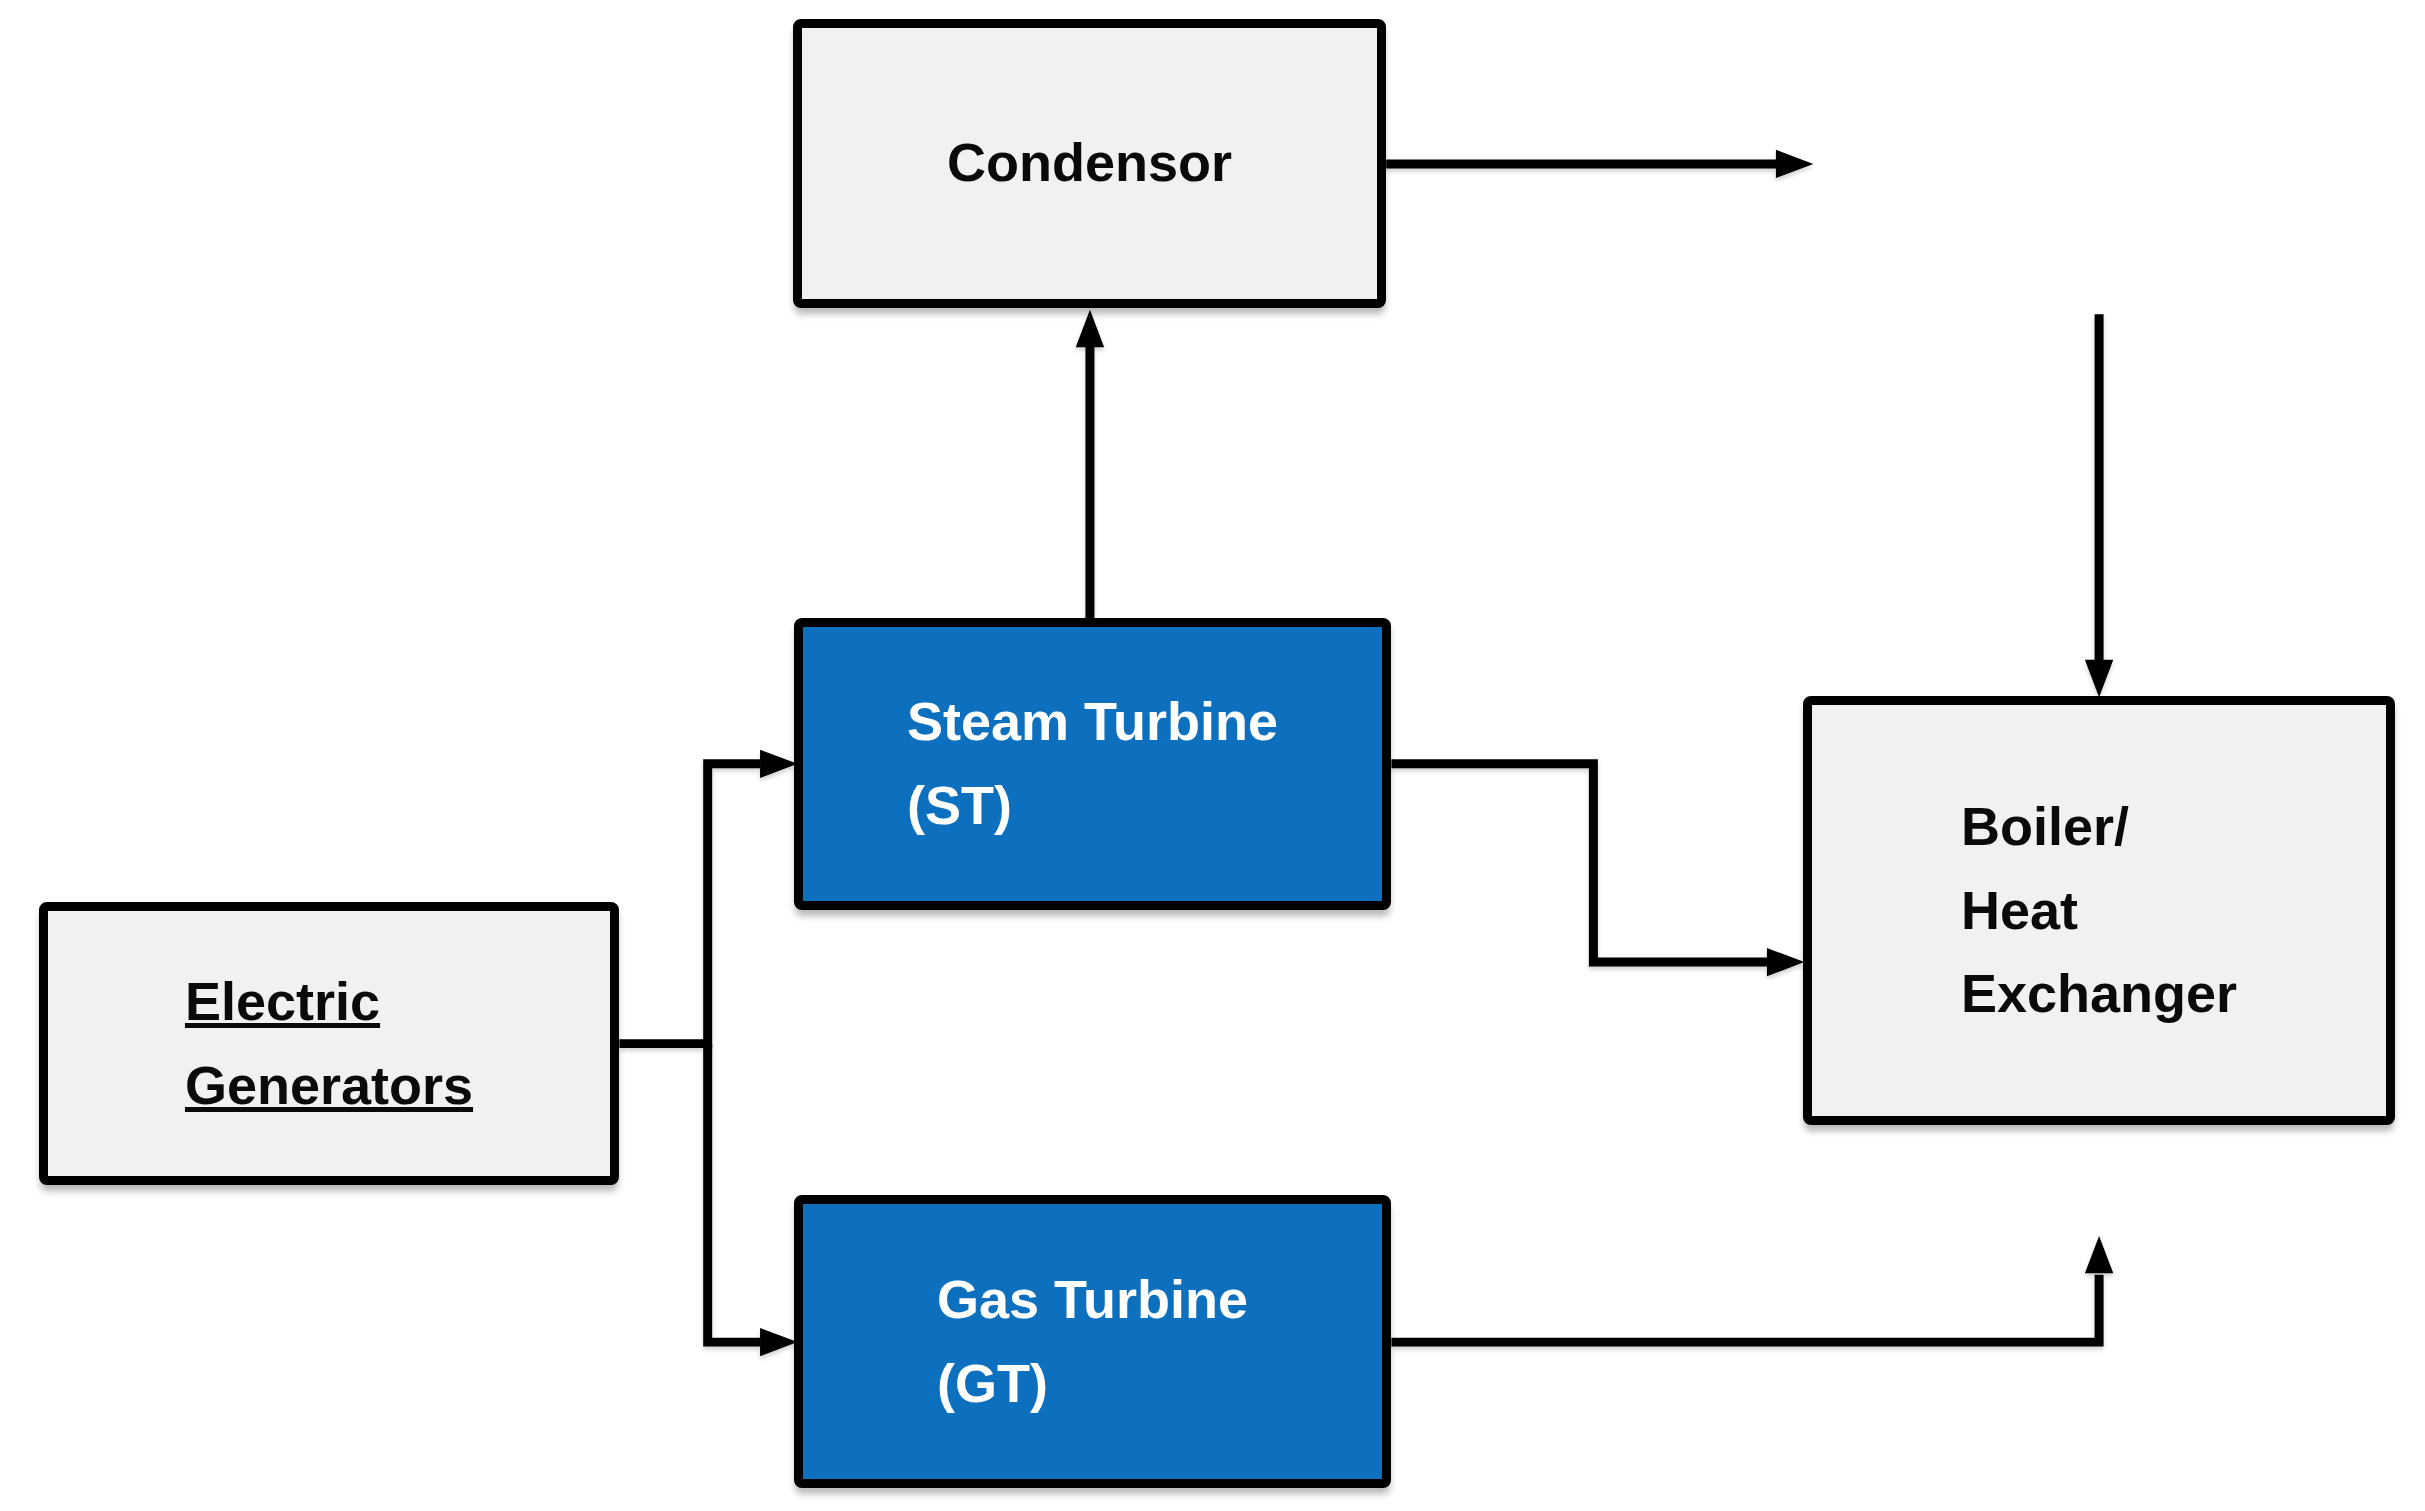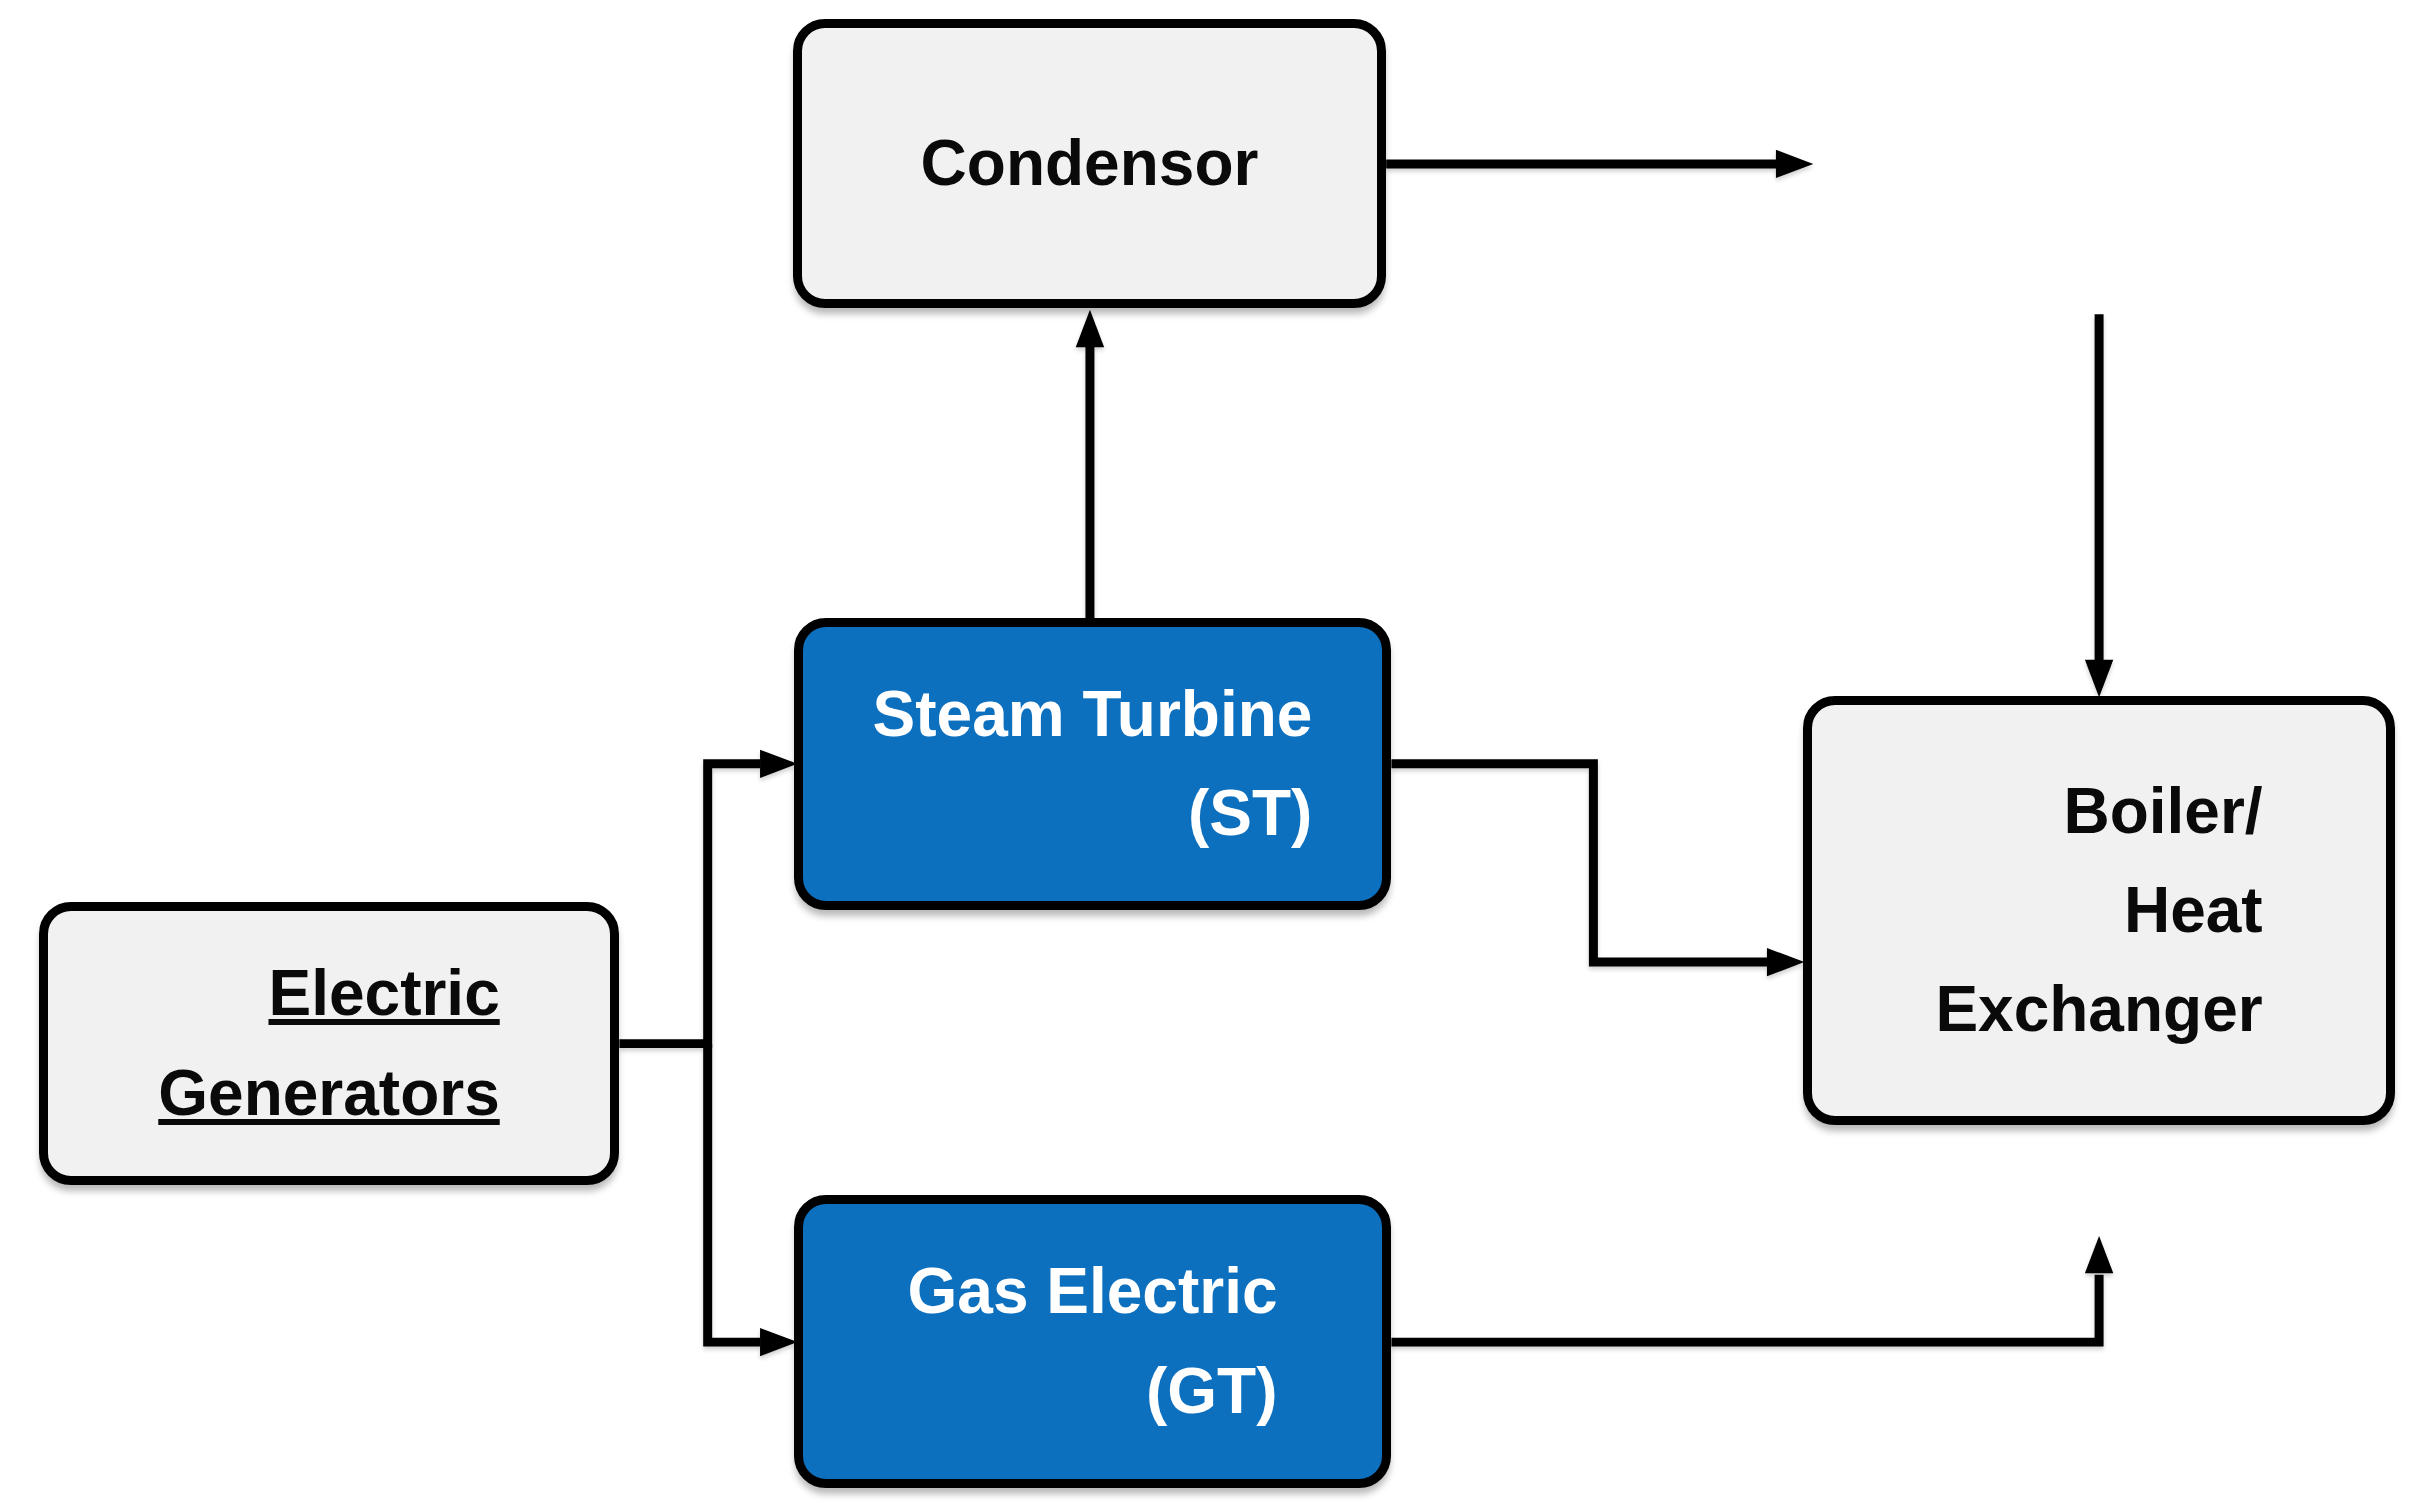--- a/index.html
+++ b/index.html
@@ -19,27 +19,27 @@
     position: absolute;
     left: 0; top: 0;
     width: 2426px;
     height: 1512px;
     filter: drop-shadow(0px 3.7px 2.2px rgba(0,0,0,0.18));
   }
   .node {
     position: absolute;
     box-sizing: border-box;
     border: 9.7px solid var(--stroke, #000);
-    border-radius: 32px;
+    border-radius: 8px;
     display: flex;
     align-items: center;
     justify-content: center;
-    text-align: right;
+    text-align: left;
     font-weight: bold;
-    font-size: 64px;
+    font-size: 54px;
     line-height: 1.55;
     white-space: pre-line;
     box-shadow: 0 6.7px 7.5px -1.5px rgba(0,0,0,0.28);
   }
   .node[data-variant="gray"] {
     background: var(--node-gray, #f1f1f1);
     color: var(--text-on-gray, #0a0a0a);
   }
   .node[data-variant="blue"] {
     background: var(--node-blue, #0d70be);
@@ -87,21 +87,21 @@
     <span class="label">Steam Turbine
 (ST)</span>
   </div>
 
   <div class="node node-electric-generators" data-variant="gray">
     <span class="label">Electric
 Generators</span>
   </div>
 
   <div class="node node-gas-turbine" data-variant="blue">
-    <span class="label">Gas Electric
+    <span class="label">Gas Turbine
 (GT)</span>
   </div>
 
   <div class="node node-boiler" data-variant="gray">
     <span class="label">Boiler/
 Heat
 Exchanger</span>
   </div>
 
 </div>

